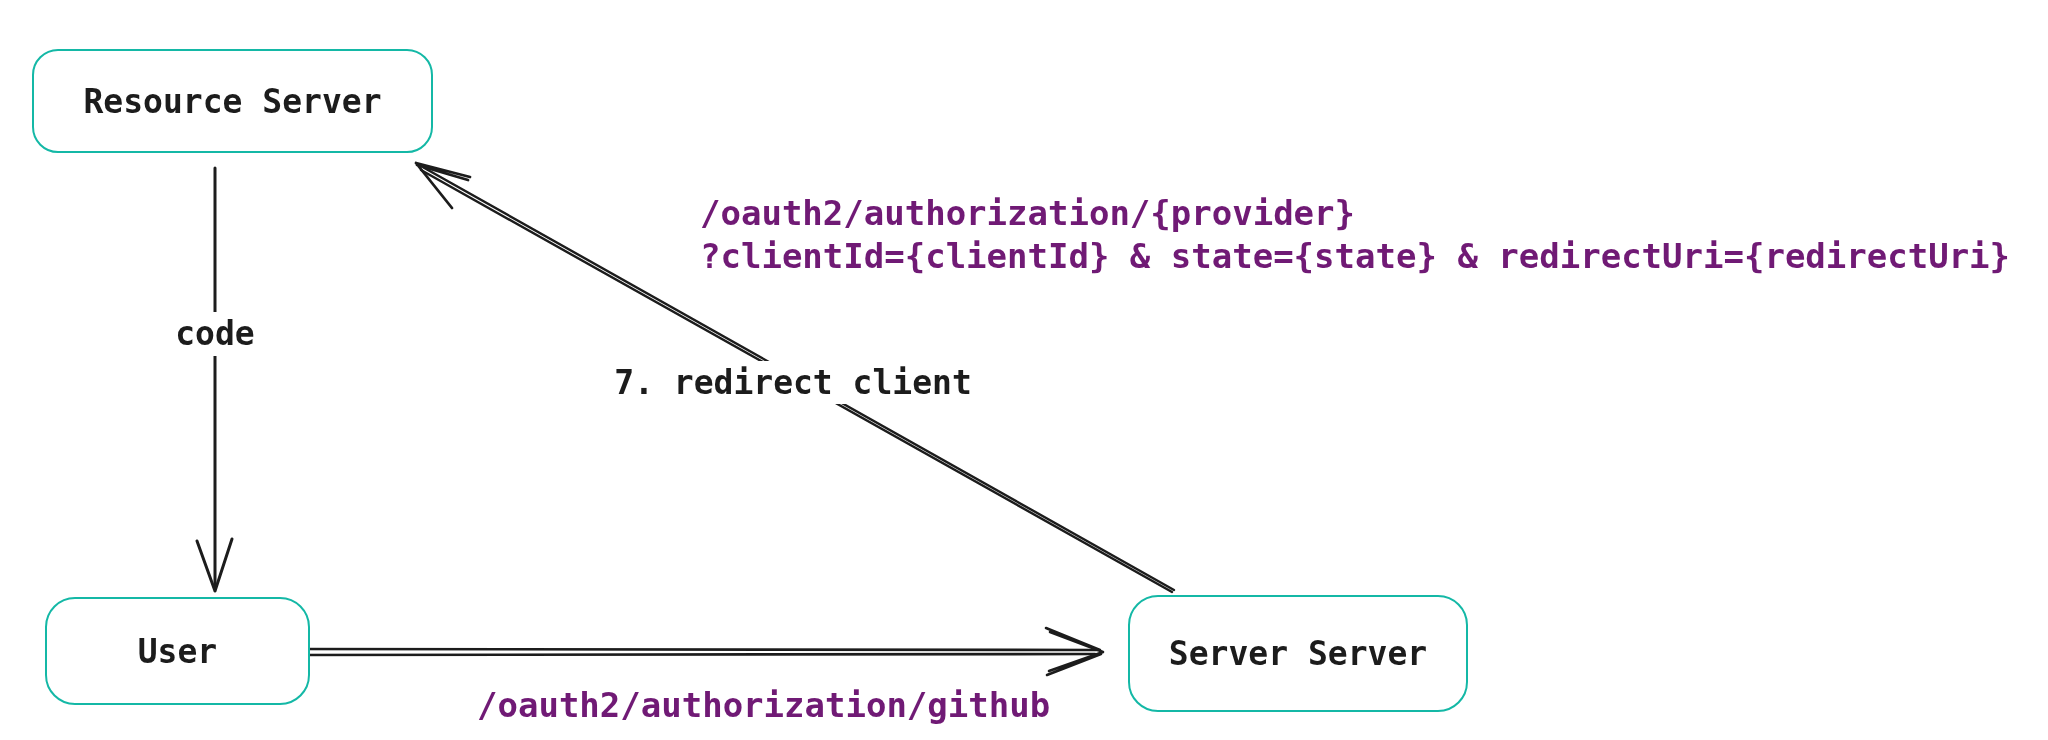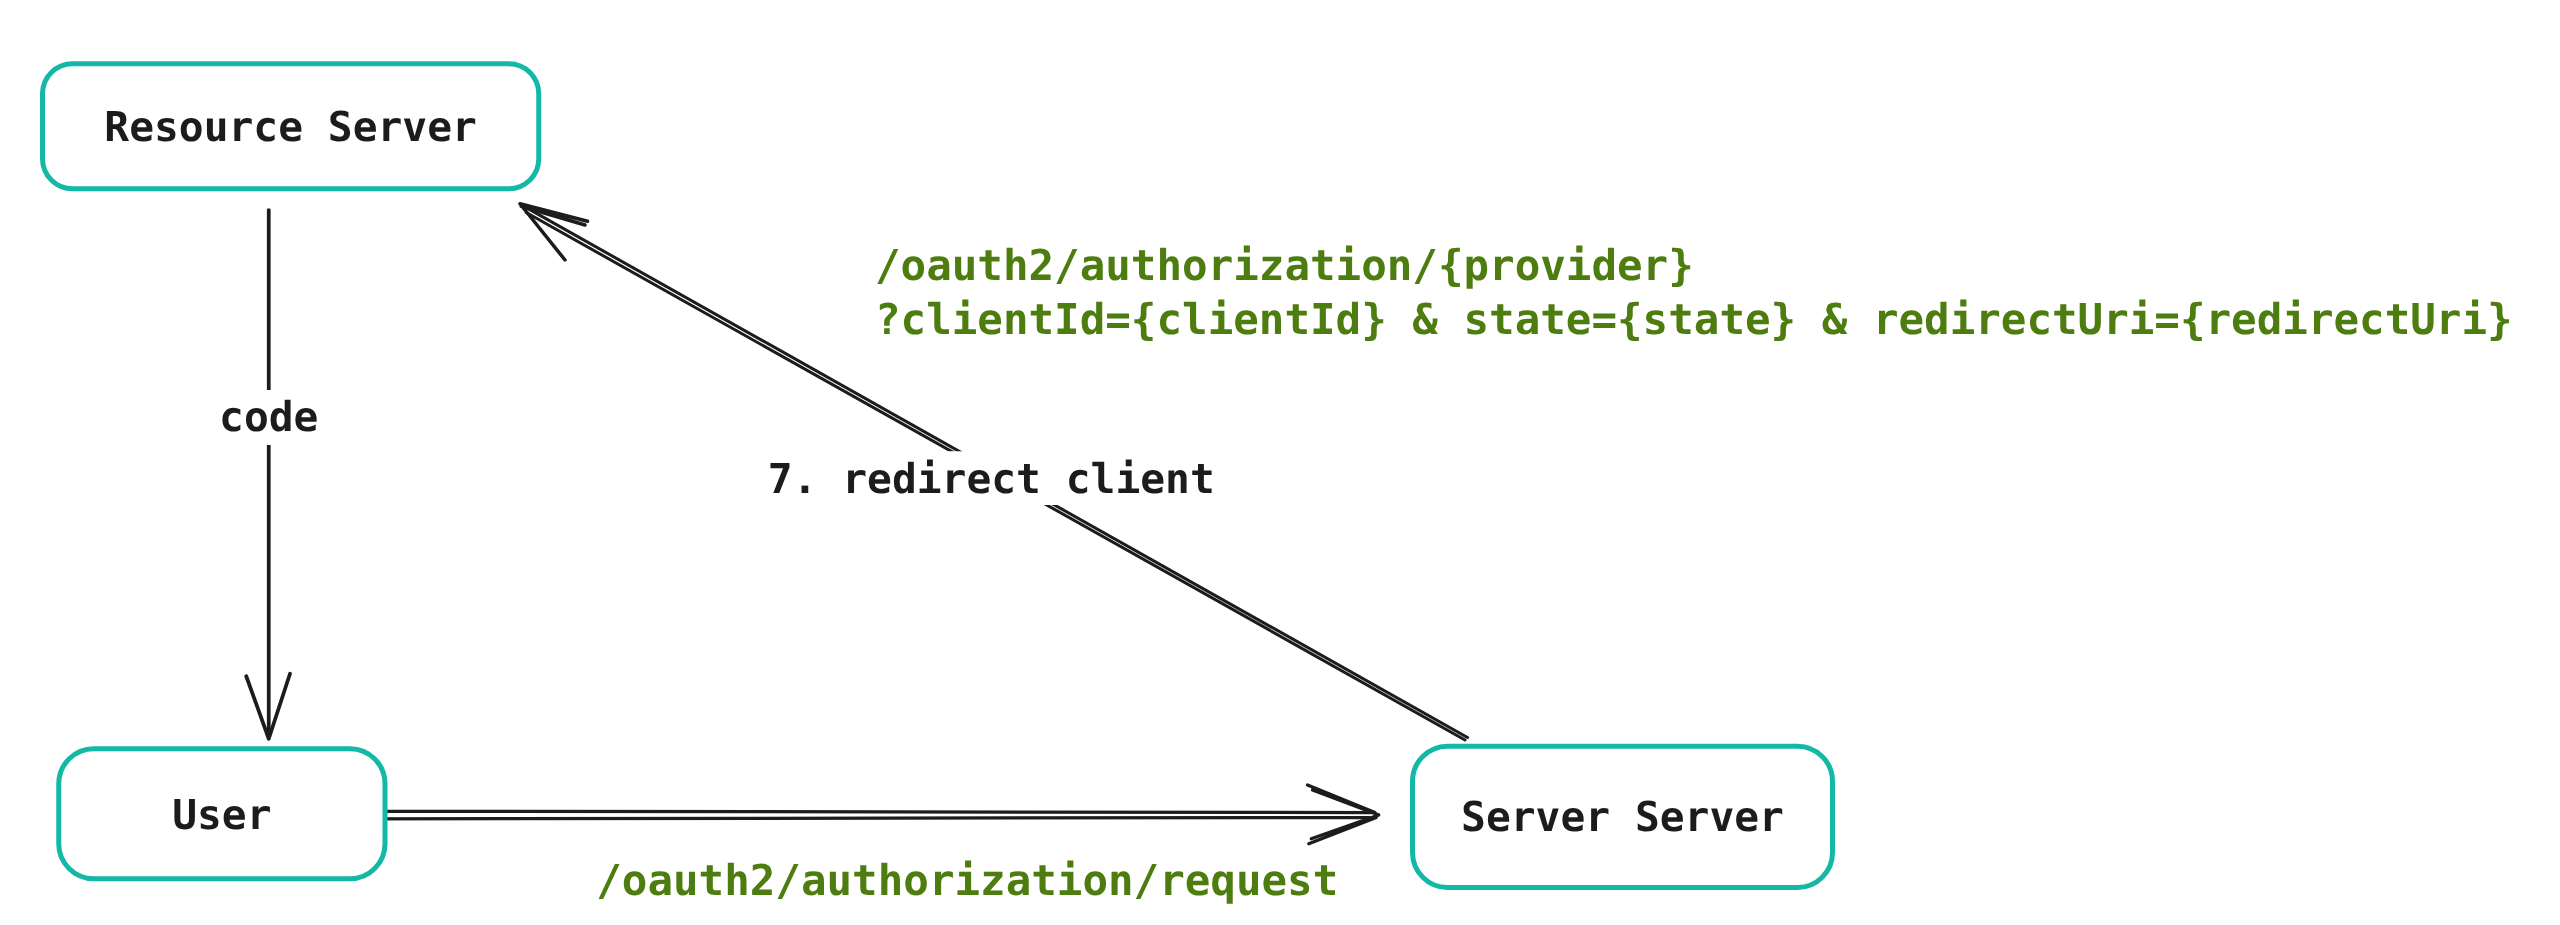--- a/index.html
+++ b/index.html
@@ -11,21 +11,21 @@
     overflow: hidden;
     font-family: "DejaVu Sans Mono", "Liberation Mono", monospace;
     color: #1c1c1c;
   }
   #arrow-layer { position: absolute; left: 0; top: 0; z-index: 0; }
 
   .node {
     position: absolute;
     z-index: 2;
     background: #ffffff;
-    border: 4px solid #14b8a6;
+    border: 2px solid #14b8a6;
     display: flex;
     align-items: center;
     justify-content: center;
     font-size: 33px;
     font-weight: bold;
     white-space: nowrap;
     box-sizing: border-box;
   }
   #node-resource-server { left: 32px;  top: 49px;  width: 401px; height: 104px; border-radius: 26px; }
   #node-user            { left: 45px;  top: 597px; width: 265px; height: 108px; border-radius: 30px; }
@@ -34,21 +34,21 @@
   .edge-label {
     position: absolute;
     z-index: 1;
     background: #ffffff;
     font-size: 33px;
     font-weight: bold;
     line-height: 43px;
     text-align: center;
     white-space: nowrap;
   }
-  .blue { color: #4d7c0f; }
+  .blue { color: #701a75; }
 
   #verify-label   { left: 15px;  top: 312px; width: 400px; line-height: 44px; }
   #request-label  { left: 577px; top: 630px; width: 226px; }
   #request-sublabel { left: 477px; top: 684px; font-size: 34px; background: transparent; }
   #redirect-label { left: 593px; top: 361px; width: 400px; }
   #redirect-annotation { left: 700px; top: 192px; font-size: 34px; text-align: left; background: transparent; }
 </style>
 </head>
 <body>
 
@@ -79,21 +79,21 @@
   <div class="node" id="node-client-server">
     <span>Server Server</span>
   </div>
 
   <div class="edge-label" id="verify-label">
     <div>code</div>
   </div>
 
 
   <div class="edge-label blue" id="request-sublabel">
-    <span>/oauth2/authorization/request</span>
+    <span>/oauth2/authorization/github</span>
   </div>
 
   <div class="edge-label" id="redirect-label">
     <span>7. redirect client</span>
   </div>
 
   <div class="edge-label blue" id="redirect-annotation">
     <div>/oauth2/authorization/{provider}</div>
     <div>?clientId={clientId} &amp; state={state} &amp; redirectUri={redirectUri}</div>
   </div>

